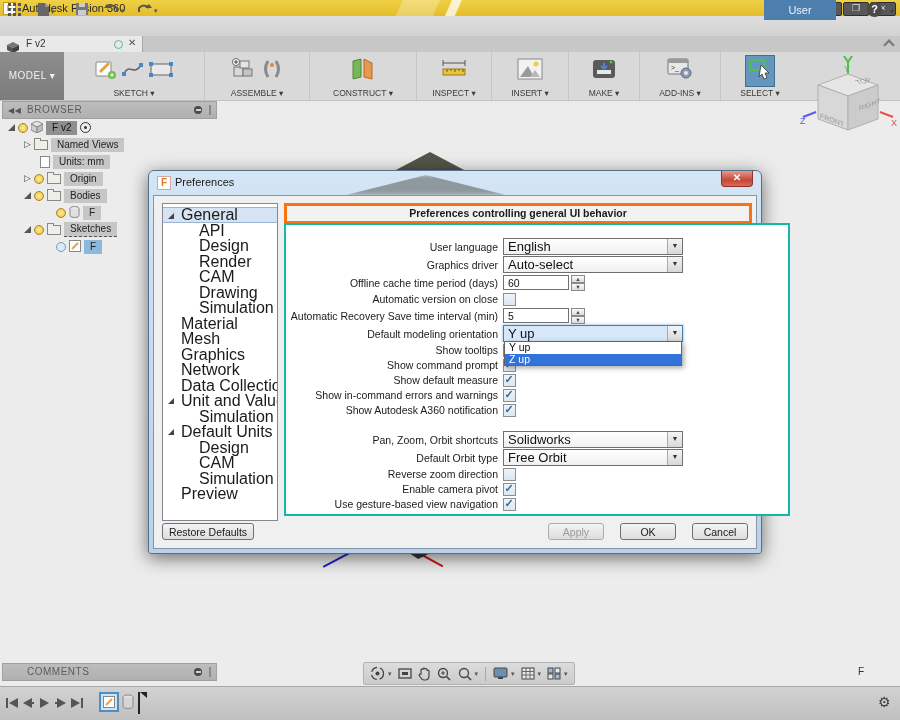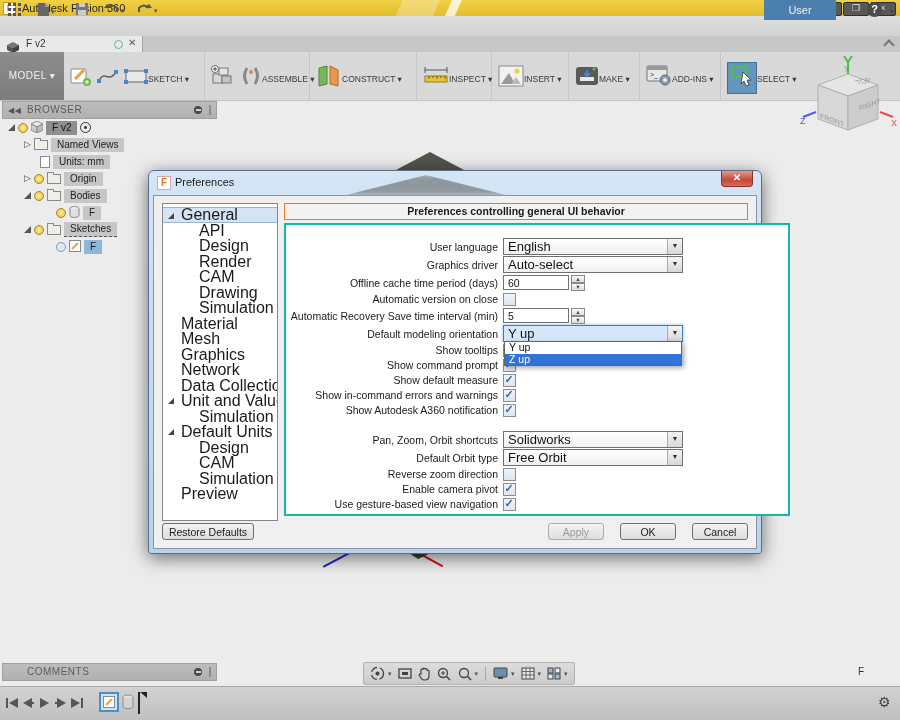--- a/index.html
+++ b/index.html
@@ -39,21 +39,21 @@
   #doc-tab .lbl{position:absolute;left:26px;top:2px;font-size:10px;color:#333}
   #tab-dot{position:absolute;left:114px;top:4px;width:7px;height:7px;border:1.5px solid #56b5a8;border-radius:50%}
   #tab-x{position:absolute;left:128px;top:1px;font-size:10px;color:#555}
   #collapse-chev{position:absolute;right:7px;top:5px;width:6px;height:6px;
     border-top:2px solid #777;border-right:2px solid #777;transform:rotate(-45deg)}
   
   #ribbon{left:0;top:52px;width:900px;height:48px;background:#d9d9d9;border-bottom:1px solid #c2c2c2;
     display:flex;align-items:stretch}
   #model-btn{width:64px;margin:0;background:linear-gradient(#8d8d8d,#7c7c7c);color:#f2f2f2;
     font-size:10px;text-align:center;line-height:48px;letter-spacing:.5px}
-  .rgroup{position:relative;display:flex;flex-direction:row;align-items:center;
+  .rgroup{position:relative;display:flex;flex-direction:column;align-items:center;
     justify-content:flex-start;padding:4px 6px 0 6px;border-right:1px solid #c6c6c6}
   .rgroup .icons{display:flex;gap:5px;align-items:center;height:30px}
   .rgroup .glabel{font-size:8.5px;color:#3a3a3a;margin-top:2px;white-space:nowrap}
   .sel-hl{background:#6596bd;border:1px solid #41708f;padding:1px}
   
   #viewcube{left:798px;top:56px}
   
   .panel-hdr{background:linear-gradient(#bdbdbd,#b0b0b0);border:1px solid #a0a0a0;
     height:16px;font-size:10px;color:#5c5c5c;letter-spacing:.5px}
   #browser-hdr{left:2px;top:101px;width:213px}
@@ -103,21 +103,21 @@
   #dlg-client{position:absolute;left:4px;top:24px;right:4px;bottom:4px;background:#f0f0f0;
     border:1px solid #8496a8}
   #dlg-tree{position:absolute;left:8px;top:7px;width:114px;height:313px;background:#fff;
     border:1px solid #828790;padding-top:3px;font-size:16px;color:#1a1a1a;overflow:hidden}
   .titem{position:relative;height:15.5px;line-height:15.5px;padding-left:18px;white-space:nowrap}
   .titem.lvl1{padding-left:36px}
   .titem.selected{background:#d6e3f3;border-top:1px solid #9ab4d4;border-bottom:1px solid #9ab4d4;height:13.5px;line-height:13.5px}
   .titem .texp{position:absolute;left:5px;top:5px;width:0;height:0;
     border-left:6px solid transparent;border-bottom:6px solid #444}
   #dlg-panel-hdr{position:absolute;left:130px;top:7px;width:462px;height:15px;background:#f2f2f2;
-    border:1px solid #f97316;font-size:10.5px;font-weight:bold;color:#1a1a1a;text-align:center;line-height:15px}
+    border:3px solid #f97316;font-size:10.5px;font-weight:bold;color:#1a1a1a;text-align:center;line-height:15px}
   #dlg-content{position:absolute;left:130px;top:27px;width:506px;height:293px;background:#fff;
     border:2px solid #14b8a6;padding-top:14px;box-sizing:border-box}
   .frow{display:flex;align-items:center;margin:0 0 3px 0;height:15px}
   .frow.cb{height:12px;margin-bottom:3px}
   .frow .flabel{width:212px;text-align:right;font-size:10.5px;color:#1a1a1a;padding-right:5px;white-space:nowrap}
   .select{position:relative;width:178px;height:15px;border:1px solid #707070;
     background:linear-gradient(#fff,#f0f0f0);display:flex;align-items:center}
   .select .val{flex:1;font-size:13px;color:#111;padding-left:4px;white-space:nowrap}
   .select .dbtn{width:14px;height:100%;background:linear-gradient(#f4f4f4,#d8d8d8);
     border-left:1px solid #aaa;font-size:7px;color:#333;text-align:center;line-height:14px}

